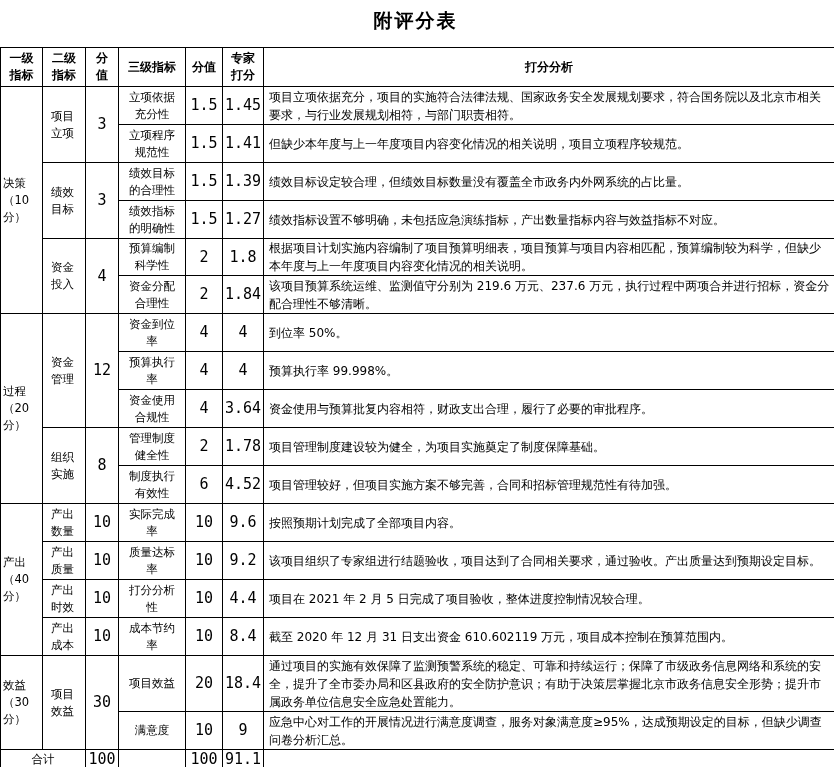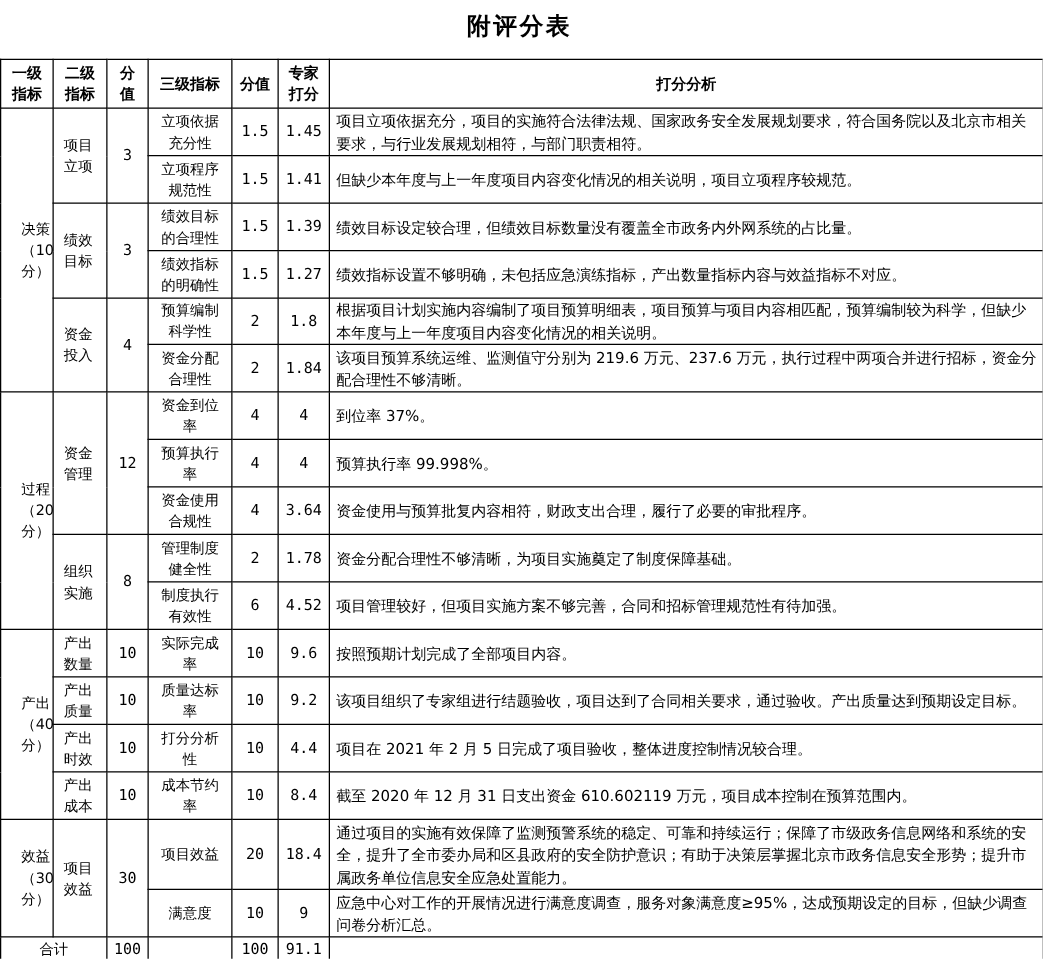--- a/index.html
+++ b/index.html
@@ -6,22 +6,22 @@
   body { width: 834px; height: 767px; position: relative; overflow: hidden;
          font-family: "DejaVu Sans", "Liberation Sans", sans-serif; color: #000; }
   .title { position: absolute; top: 8px; left: 0; width: 831px; text-align: center;
            font-family: "DejaVu Serif", "Liberation Serif", serif; font-size: 19px; font-weight: bold;
            letter-spacing: 2px; }
   table { position: absolute; top: 47px; left: 0; width: 834px; border-collapse: collapse;
           table-layout: fixed; font-size: 11.5px; }
   td, th { border: 1.3px solid #000; padding: 0; line-height: 17px; vertical-align: middle; }
   th { font-weight: bold; font-size: 12px; text-align: center; line-height: 17px; }
   .c { text-align: center; }
-  .num { text-align: center; font-family: "DejaVu Sans Mono", "Liberation Mono", monospace; font-size: 12px; }
-  .l1 { text-align: left; padding-left: 16px; }
+  .num { text-align: center; font-family: "DejaVu Sans Mono", "Liberation Mono", monospace; font-size: 15px; }
+  .l1 { text-align: left; padding-left: 2px; }
   .l2 { text-align: left; padding-left: 8px; }
   .ana { text-align: left; padding: 0 4px 0 5px; font-size: 12px; line-height: 18px; }
   .total-label { text-align: center; }
 </style>
 </head>
 <body>
 
 <div class="title">附评分表</div>
 
 <table>
@@ -89,41 +89,41 @@
         <td class="num">1.84</td>
         <td class="ana">该项目预算系统运维、监测值守分别为 219.6 万元、237.6 万元，执行过程中两项合并进行招标，资金分配合理性不够清晰。</td>
       </tr>
       <tr style="height: 38px;">
         <td rowspan="5" class="l1"><span>过程</span><br><span>（20</span><br><span>分）</span></td>
         <td rowspan="3" class="l2"><span>资金</span><br><span>管理</span></td>
         <td rowspan="3" class="num">12</td>
         <td class="c"><span>资金到位</span><br><span>率</span></td>
         <td class="num">4</td>
         <td class="num">4</td>
-        <td class="ana">到位率 37%。</td>
+        <td class="ana">到位率 50%。</td>
       </tr>
       <tr style="height: 38px;">
         <td class="c"><span>预算执行</span><br><span>率</span></td>
         <td class="num">4</td>
         <td class="num">4</td>
         <td class="ana">预算执行率 99.998%。</td>
       </tr>
       <tr style="height: 38px;">
         <td class="c"><span>资金使用</span><br><span>合规性</span></td>
         <td class="num">4</td>
         <td class="num">3.64</td>
         <td class="ana">资金使用与预算批复内容相符，财政支出合理，履行了必要的审批程序。</td>
       </tr>
       <tr style="height: 38px;">
         <td rowspan="2" class="l2"><span>组织</span><br><span>实施</span></td>
         <td rowspan="2" class="num">8</td>
         <td class="c"><span>管理制度</span><br><span>健全性</span></td>
         <td class="num">2</td>
         <td class="num">1.78</td>
-        <td class="ana">资金分配合理性不够清晰，为项目实施奠定了制度保障基础。</td>
+        <td class="ana">项目管理制度建设较为健全，为项目实施奠定了制度保障基础。</td>
       </tr>
       <tr style="height: 38px;">
         <td class="c"><span>制度执行</span><br><span>有效性</span></td>
         <td class="num">6</td>
         <td class="num">4.52</td>
         <td class="ana">项目管理较好，但项目实施方案不够完善，合同和招标管理规范性有待加强。</td>
       </tr>
       <tr style="height: 38px;">
         <td rowspan="4" class="l1"><span>产出</span><br><span>（40</span><br><span>分）</span></td>
         <td rowspan="1" class="l2"><span>产出</span><br><span>数量</span></td>

